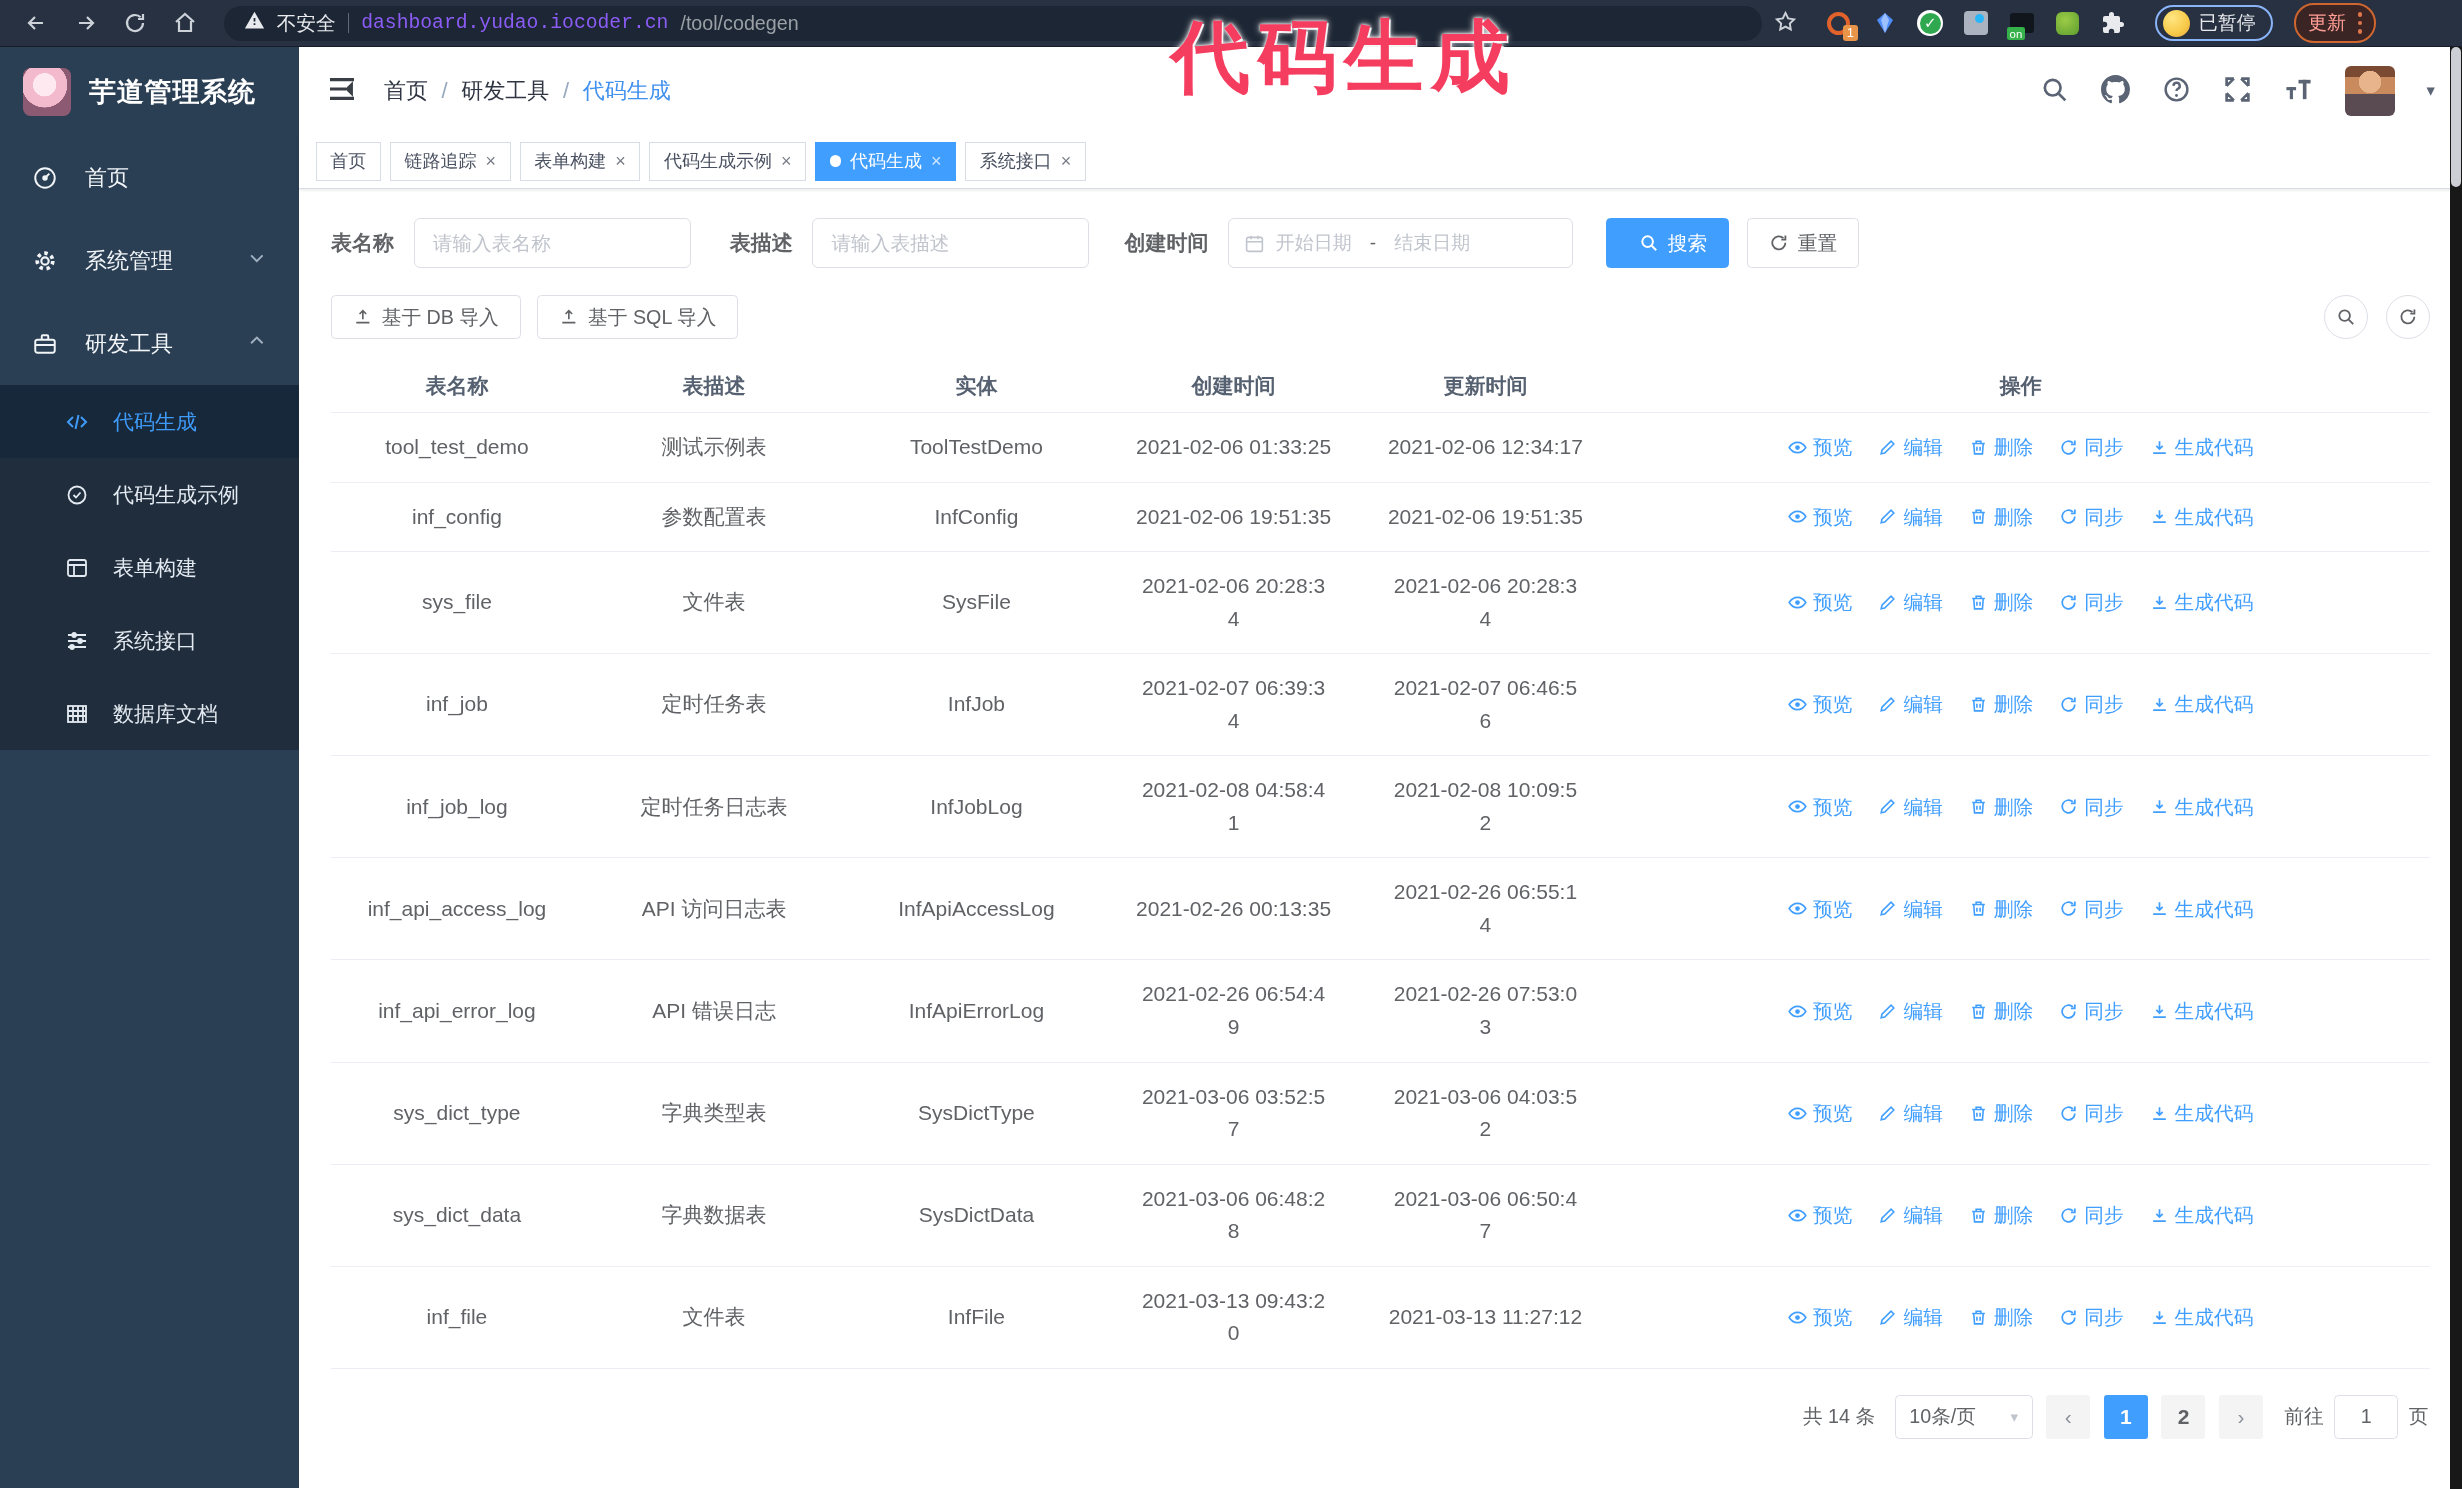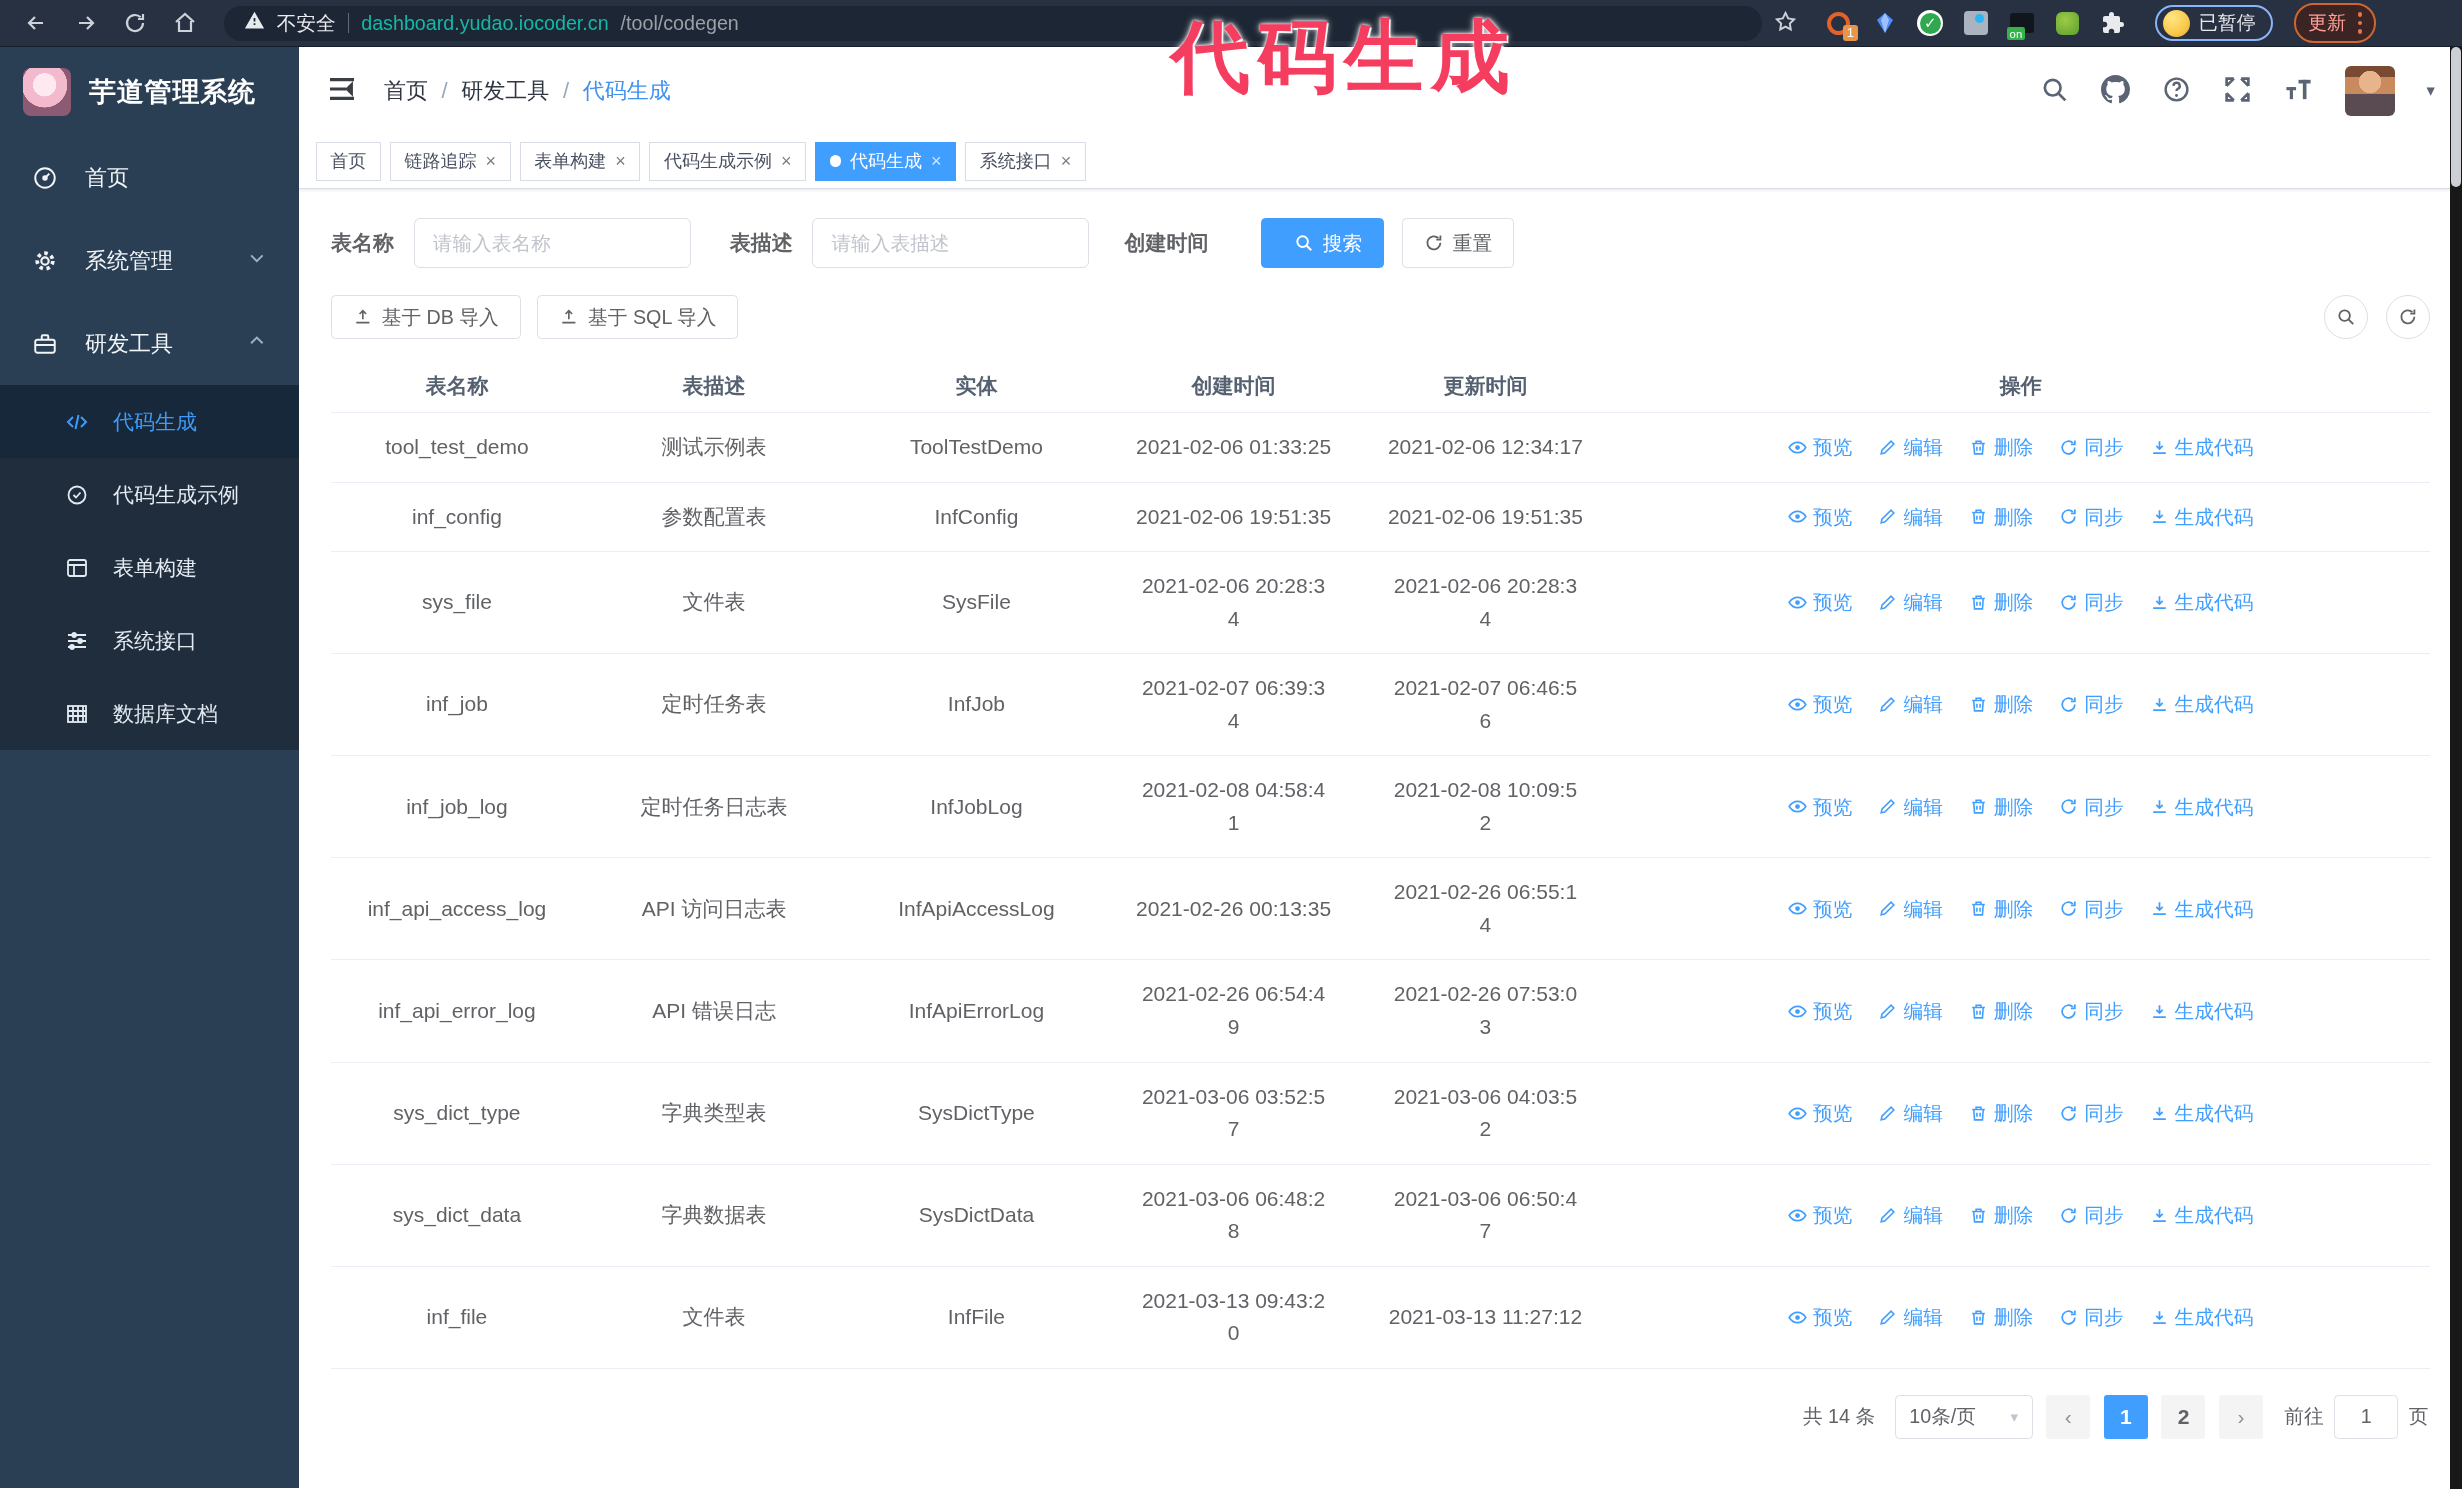--- a/index.html
+++ b/index.html
@@ -7,21 +7,21 @@
   body { font-family:"Liberation Sans","DejaVu Sans",sans-serif; background:#fff; overflow:hidden; }
   .screen { position:relative; width:2462px; height:1490px; overflow:hidden; }
 
   
   .browser-bar { height:47px; background:#283142; display:flex; align-items:center; padding:0 15px; gap:7.6px; border-bottom:1.5px solid #161d29; }
   .nav-ic { width:42px; height:35px; display:flex; align-items:center; justify-content:center; color:#cdd2d9; flex:0 0 auto; }
   .nav-ic svg { width:24px; height:24px; }
   .url-pill { width:1538px; height:35px; margin-left:10.6px; background:#1d2634; border-radius:17.4px; display:flex; align-items:center; padding:0 19.7px; gap:12px; color:#e8eaed; font-size:19.7px; flex:0 0 auto; }
   .warn-ic svg { width:21px; height:21px; }
   .url-sep { width:1.5px; height:19.7px; background:#5f6a77; }
-  .url-host { color:#14b8a6; }
+  .url-host { color:#8b5cf6;font-family:Liberation Mono, monospace; }
   .url-path { color:#9aa0a6; }
   .star-ic { color:#cdd2d9; margin-left:4.5px; }
   .star-ic svg { width:23px; height:23px; }
   .ext-row { display:flex; align-items:center; gap:16.7px; margin-left:19.7px; }
   .ext { width:29px; height:29px; display:flex; align-items:center; justify-content:center; position:relative; }
   .ext-badge { position:absolute; right:-4.5px; bottom:-3px; background:#e8954a; color:#fff; font-size:13px; line-height:1; padding:1.5px 3.8px; border-radius:3px; }
   .ring-orange { width:23px; height:23px; border:4.5px solid #e2622b; border-radius:50%; }
   .green-circle { width:26px; height:26px; border-radius:50%; background:#fff; display:flex; align-items:center; justify-content:center; }
   .green-inner { width:21px; height:21px; border-radius:50%; background:#2fa84f; color:#fff; font-size:15px; display:flex; align-items:center; justify-content:center; }
   .sliders-ext { width:24px; height:24px; border-radius:3.8px; background:#aab3bf; position:relative; }
@@ -363,20 +363,29 @@
       <div class="content">
 
         <div class="search-row">
           <span class="f-label">表名称</span>
           <input class="t-input" placeholder="请输入表名称" style="">
           <span class="gap1"></span>
           <span class="f-label">表描述</span>
           <input class="t-input" placeholder="请输入表描述" style="">
           <span class="gap2"></span>
           <span class="f-label">创建时间</span>
+          <div class="date-box">
+            <svg viewBox="0 0 24 24" fill="none" stroke="currentColor" stroke-width="1.8">
+                <rect x="3" y="5" width="18" height="16" rx="2"></rect>
+                <path d="M8 3v4M16 3v4M3 10h18"></path>
+              </svg>
+            <span>开始日期</span>
+            <span class="rsep">-</span>
+            <span>结束日期</span>
+          </div>
           <button class="btn primary search-btn">
             <svg viewBox="0 0 24 24" fill="none" stroke="currentColor" stroke-width="2.4">
                 <circle cx="10.5" cy="10.5" r="6.5"></circle>
                 <path d="M15.5 15.5L21 21"></path>
               </svg>
             <span>搜索</span>
           </button>
           <button class="btn reset-btn">
             <svg viewBox="0 0 24 24" fill="none" stroke="currentColor" stroke-width="2.2">
                 <path d="M20 12a8 8 0 1 1-2.4-5.7"></path>

